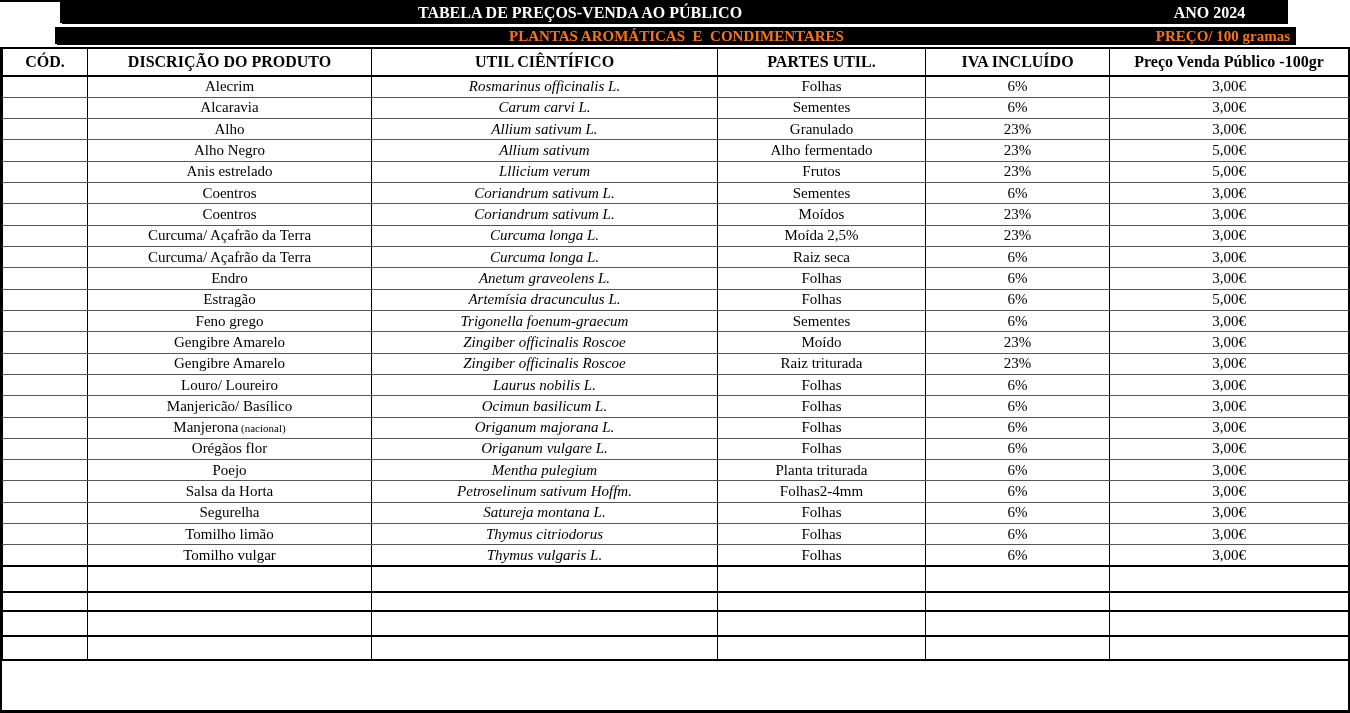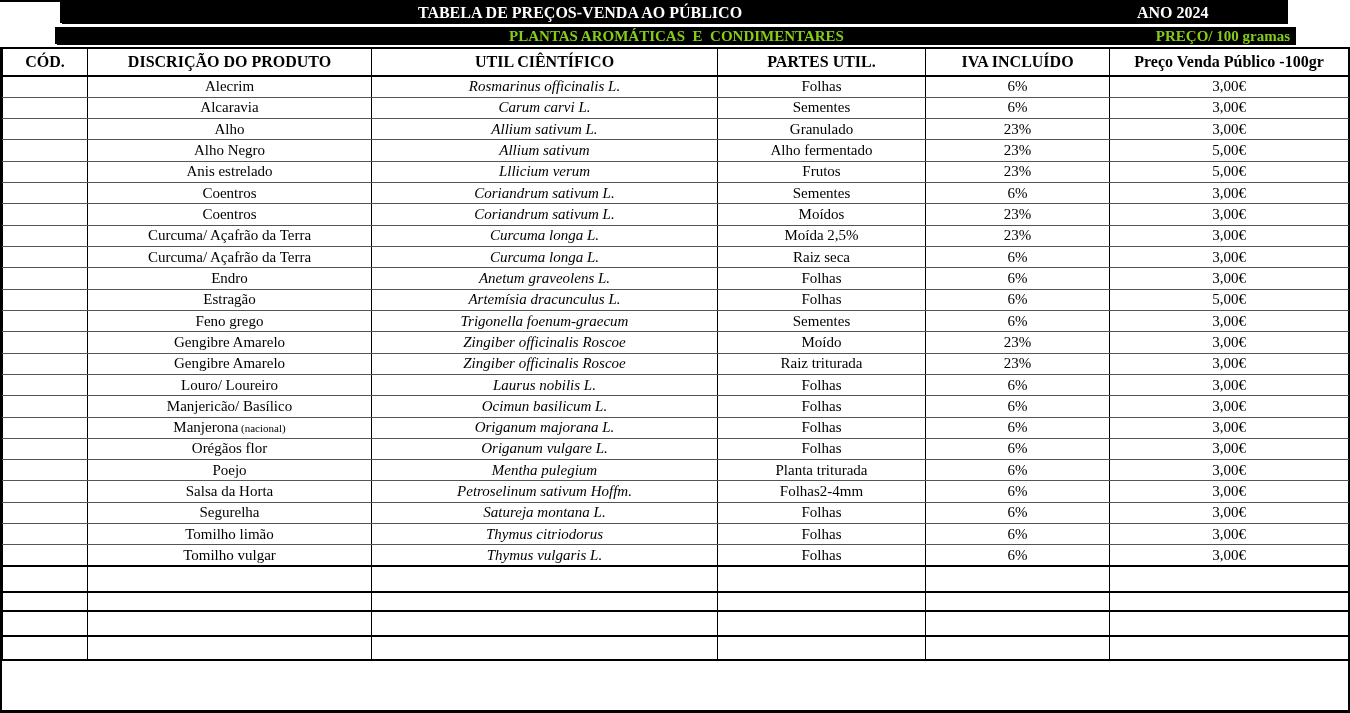--- a/index.html
+++ b/index.html
@@ -12,25 +12,25 @@
     overflow:hidden;
   }
   
   .top-line{position:absolute;left:0;top:0;width:1288px;height:2px;background:#000;}
   .corner-a1{position:absolute;left:0;top:2px;width:60px;height:21px;background:#fff;border-right:2px solid #000;}
   .banner1{
     position:absolute;left:62px;top:2px;width:1226px;height:22px;
     background:#000;color:#fff;display:flex;align-items:center;gap:39px;
   }
   .banner1 .b1-title{width:1036px;text-align:center;font-weight:bold;font-size:16px;line-height:22px;}
-  .banner1 .b1-year{flex:1;text-align:left;font-weight:bold;font-size:16px;padding-right:6px;line-height:22px;}
+  .banner1 .b1-year{flex:1;text-align:center;font-weight:bold;font-size:16px;padding-right:6px;line-height:22px;}
   .corner-a2{position:absolute;left:0;top:27px;width:55px;height:17px;background:#fff;border-right:2px solid #000;}
   .banner2{
     position:absolute;left:57px;top:27px;width:1239px;height:18px;
-    background:#000;color:#84cc16;
+    background:#000;color:#f97316;
   }
   .banner2 .b2-title{
     position:absolute;left:0;right:0;top:0;text-align:center;
     font-weight:bold;font-size:15px;line-height:18px;white-space:pre;
   }
   .banner2 .b2-unit{
     position:absolute;right:6px;top:0;background:#000;
     font-weight:bold;font-size:15px;line-height:18px;padding-left:10px;
   }
   

